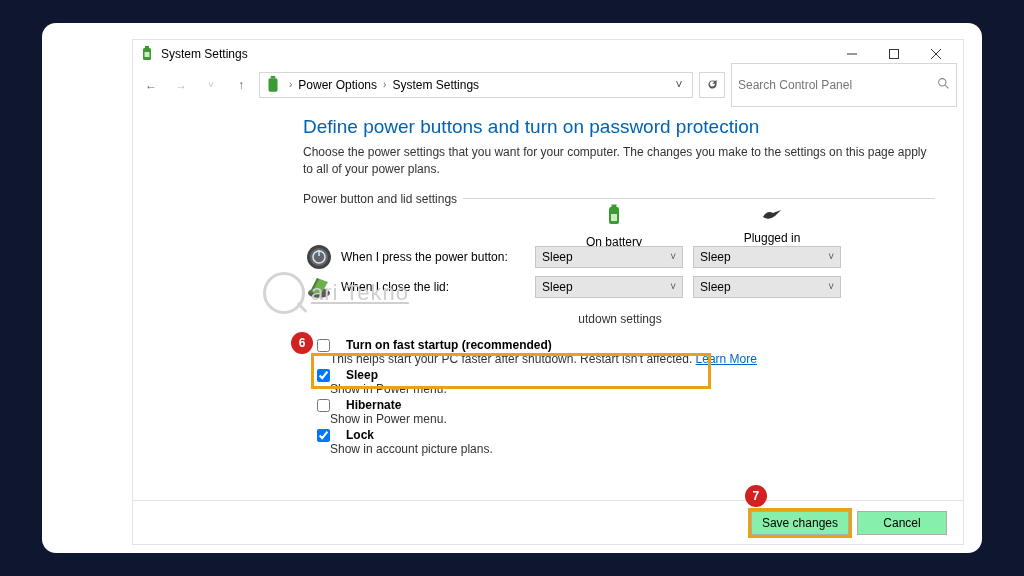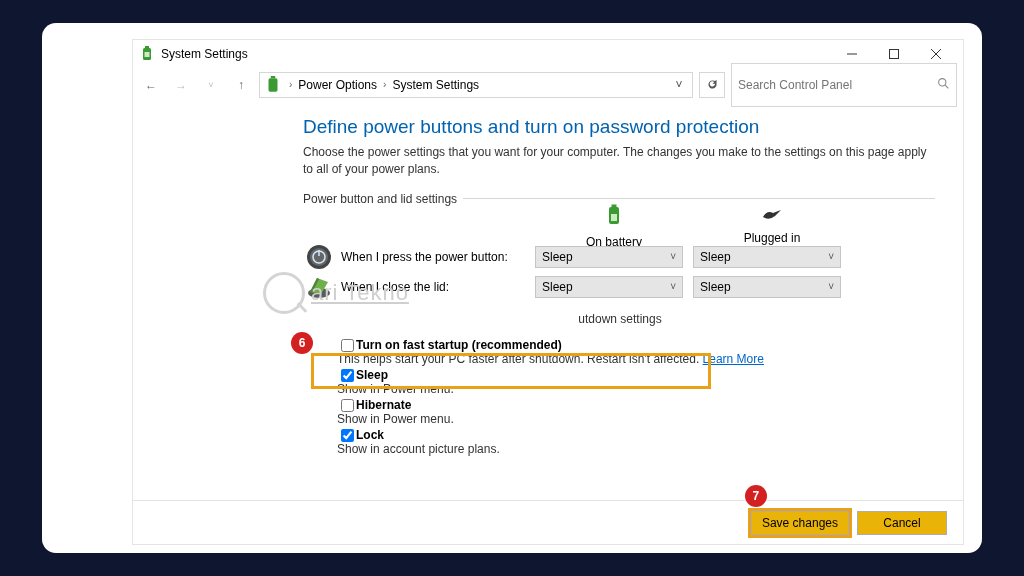--- a/index.html
+++ b/index.html
@@ -131,24 +131,24 @@
   padding: 0 6px;
   margin-right: 10px;
   font-size: 12px;
   justify-content: space-between;
 }
 .pb-sel .caret { font-size: 10px; color: #555; }
 .header-row { display: flex; align-items: center; height: 30px; }
 .header-row .col1 { width: 232px; }
 .header-row .col { width: 158px; display: flex; align-items: center; gap: 6px; flex-direction: column; }
 .sd-item { margin: 2px 0 2px 14px; }
-.sd-item label { display: flex; align-items: flex-start; gap: 2px; margin-left: 24px; }
+.sd-item label { display: flex; align-items: flex-start; gap: 16px; }
 .sd-item input[type=checkbox] { margin-top: 1px; }
 .sd-title { font-weight: bold; color: #000; }
-.sd-sub { color: #333; margin-left: 20px; font-size: 12px; }
+.sd-sub { color: #333; margin-left: 13px; font-size: 12px; }
 .sd-sub a { color: #0066cc; text-decoration: underline; }
 .highlight-box1 {
   position: absolute;
   border: 3px solid #e9a117;
   pointer-events: none;
 }
 .marker {
   position: absolute;
   width: 22px; height: 22px;
   border-radius: 50%;
@@ -159,21 +159,21 @@
   z-index: 5;
 }
 .btnbar {
   border-top: 1px solid #e4e4e4;
   height: 44px;
   display: flex; align-items: center; justify-content: flex-end;
   padding: 0 16px; gap: 8px;
 }
 .btn {
   height: 24px; min-width: 90px;
-  background: #eab308;
+  background: #86efac;
   border: 1px solid #adadad;
   font: inherit;
   padding: 0 10px;
 }
 .watermark {
   position: absolute;
   left: 130px; top: 170px;
   color: #cfcfcf;
   display: flex; align-items: center; gap: 6px;
   z-index: 0;

